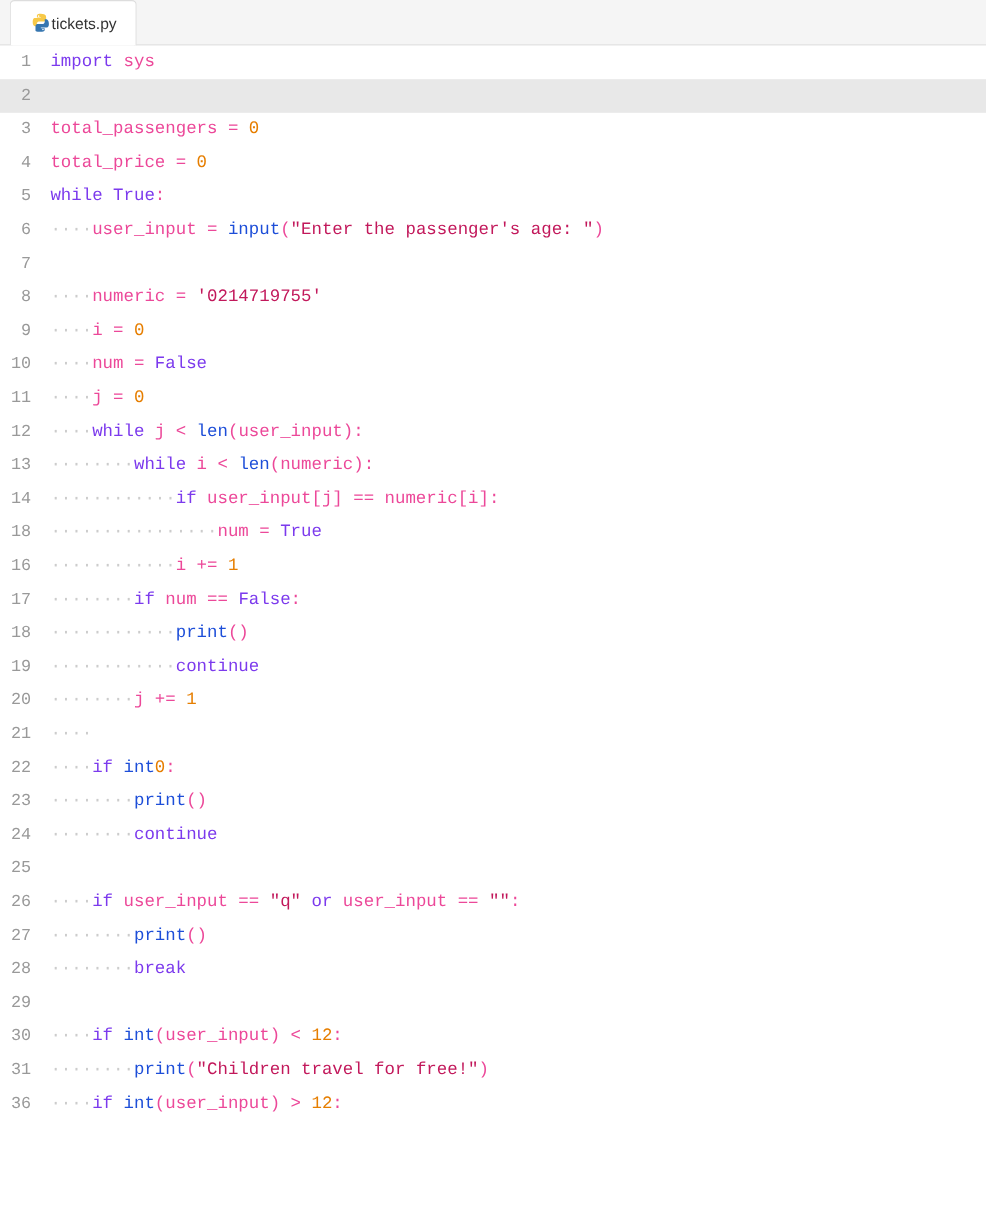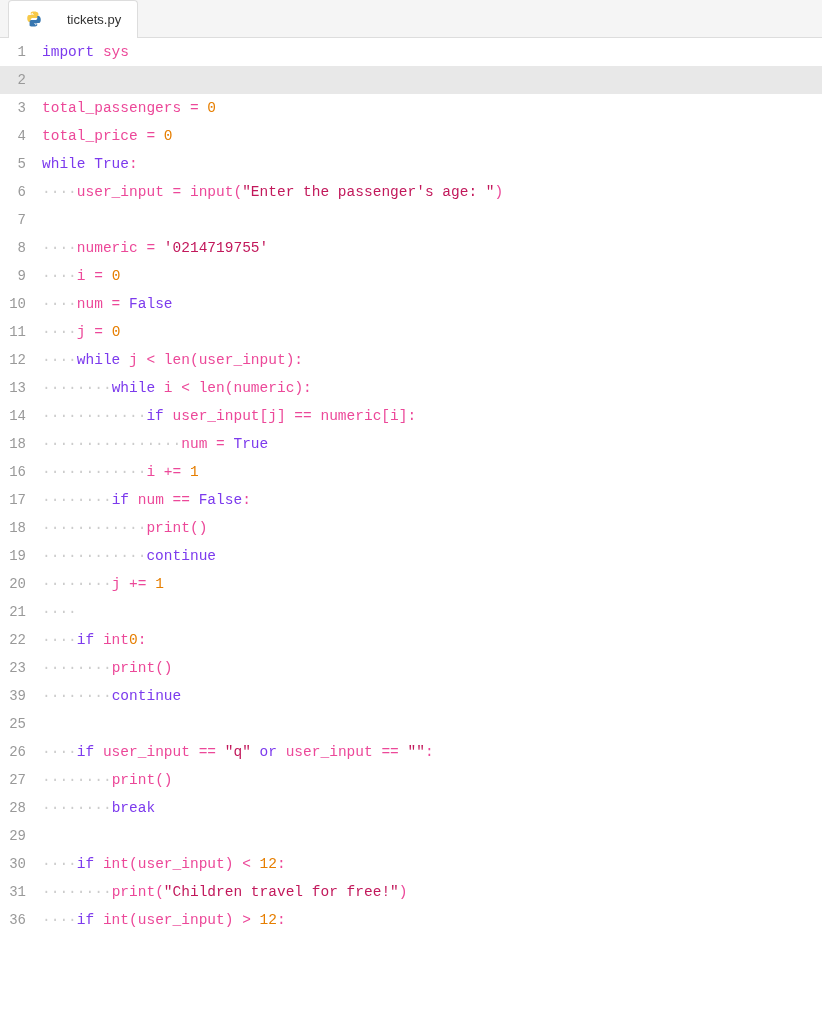--- a/index.html
+++ b/index.html
@@ -17,21 +17,21 @@
       align-items: center;
       background: #f5f5f5;
       border-bottom: 1px solid #ddd;
       height: 38px;
       padding: 0 0 0 8px;
     }
 
     .tab {
       display: flex;
       align-items: center;
-      gap: 24px;
+      gap: 0;
       background: #ffffff;
       border: 1px solid #ddd;
       border-bottom: none;
       padding: 6px 16px;
       border-radius: 4px 4px 0 0;
       height: 38px;
     }
 
     .python-icon {
       width: 18px;
@@ -75,21 +75,21 @@
       padding-left: 4px;
       white-space: pre;
       font-size: 14.5px;
       display: flex;
       align-items: center;
       flex-wrap: nowrap;
     }
 
     
     .kw { color: #7c3aed; font-weight: normal; font-family: Liberation Mono, monospace; } 
-    .fn { color: #ec4899; } 
+    .fn { color: #1d4ed8; } 
     .str { color: #c2185b; } 
     .num { color: #e67e00; } 
     .plain { color: #ec4899; }
 
     
     .dot-indent {
       color: #ccc;
       font-size: 14.5px;
     }
   </style>
@@ -218,21 +218,21 @@
     <span class="line-num">22</span>
     <span class="line-content"><span class="dot-indent">····</span><span class="kw">if</span><span class="plain"> </span><span class="fn">int</span><span class="num">0</span><span class="plain">:</span></span>
   </div>
 
   <div class="code-line">
     <span class="line-num">23</span>
     <span class="line-content"><span class="dot-indent">········</span><span class="fn">print</span><span class="plain">()</span></span>
   </div>
 
   <div class="code-line">
-    <span class="line-num">39</span>
+    <span class="line-num">24</span>
     <span class="line-content"><span class="dot-indent">········</span><span class="kw">continue</span></span>
   </div>
 
   <div class="code-line">
     <span class="line-num">25</span>
     <span class="line-content"></span>
   </div>
 
   <div class="code-line">
     <span class="line-num">26</span>

